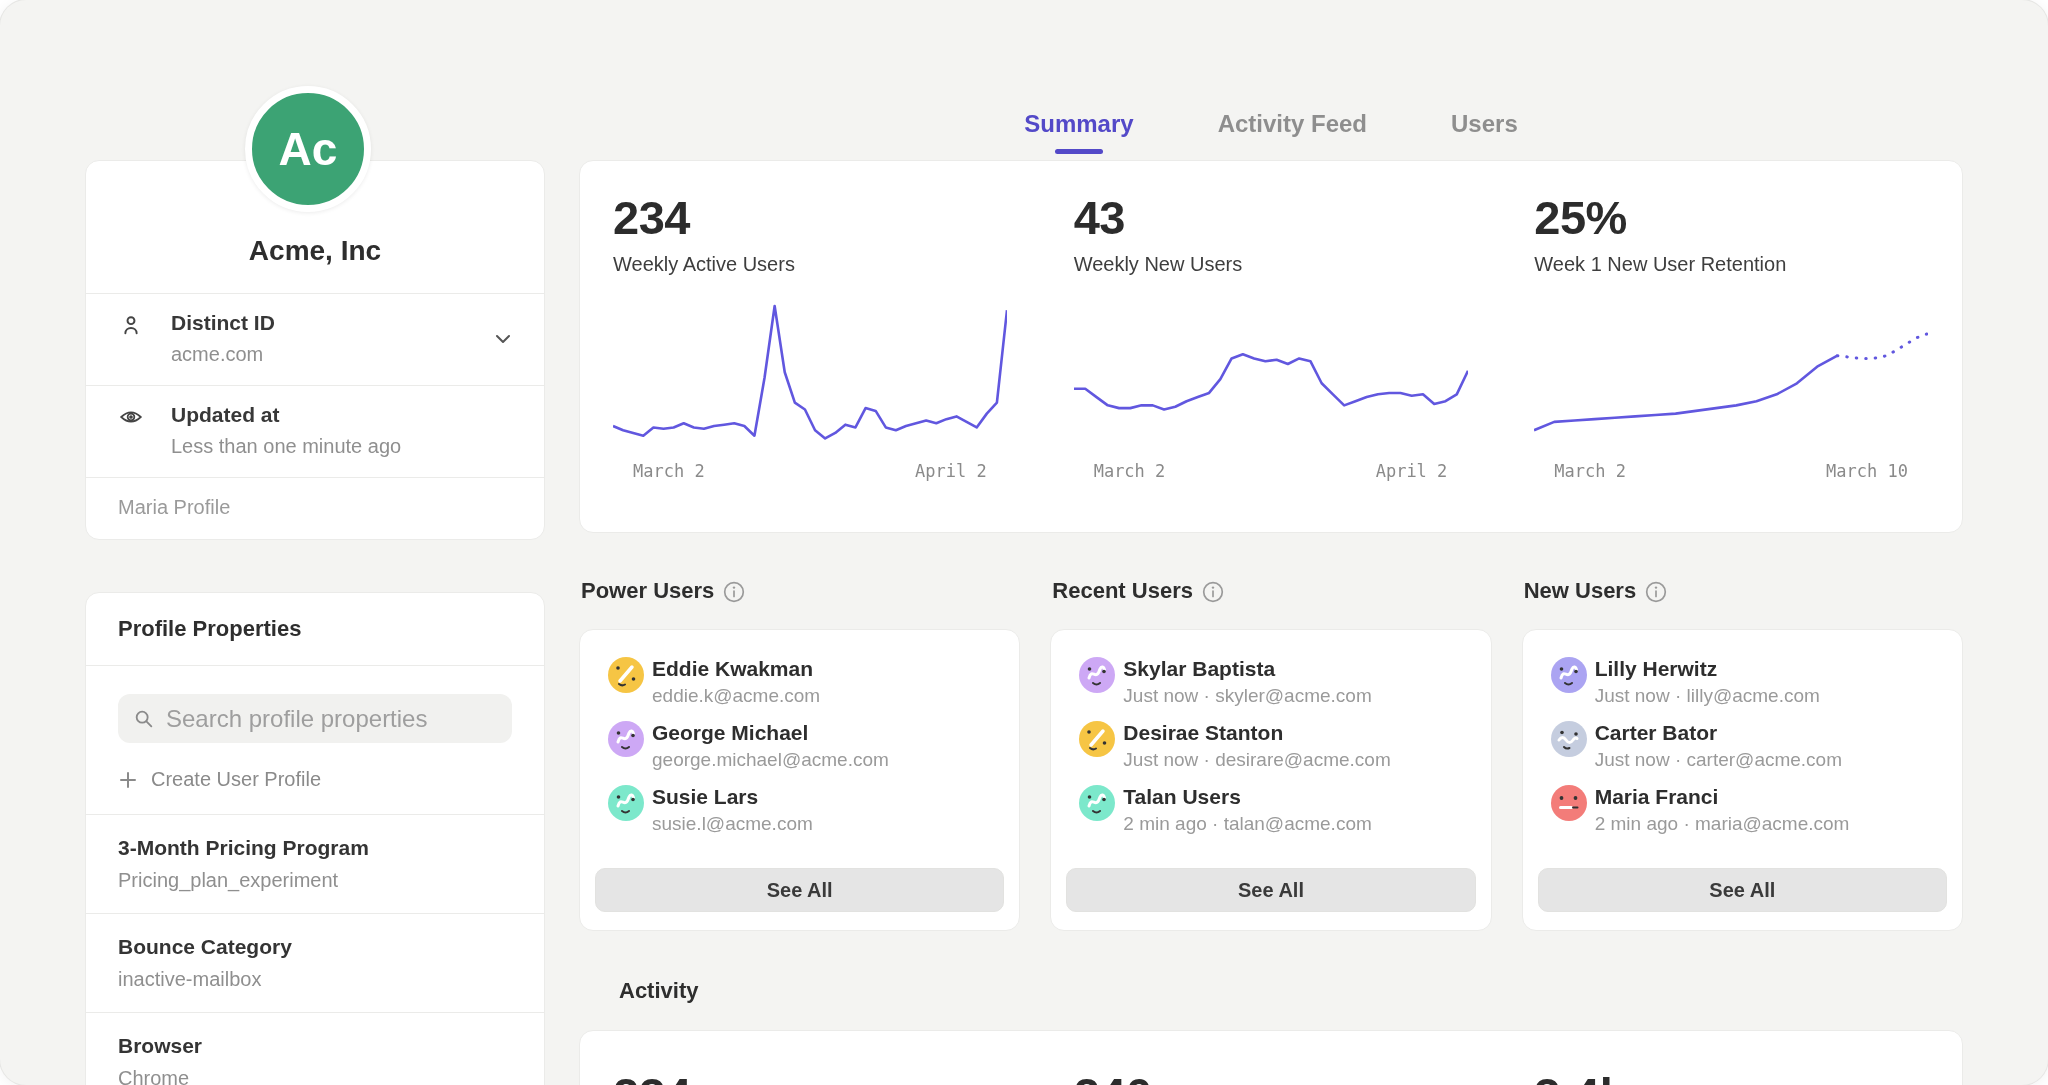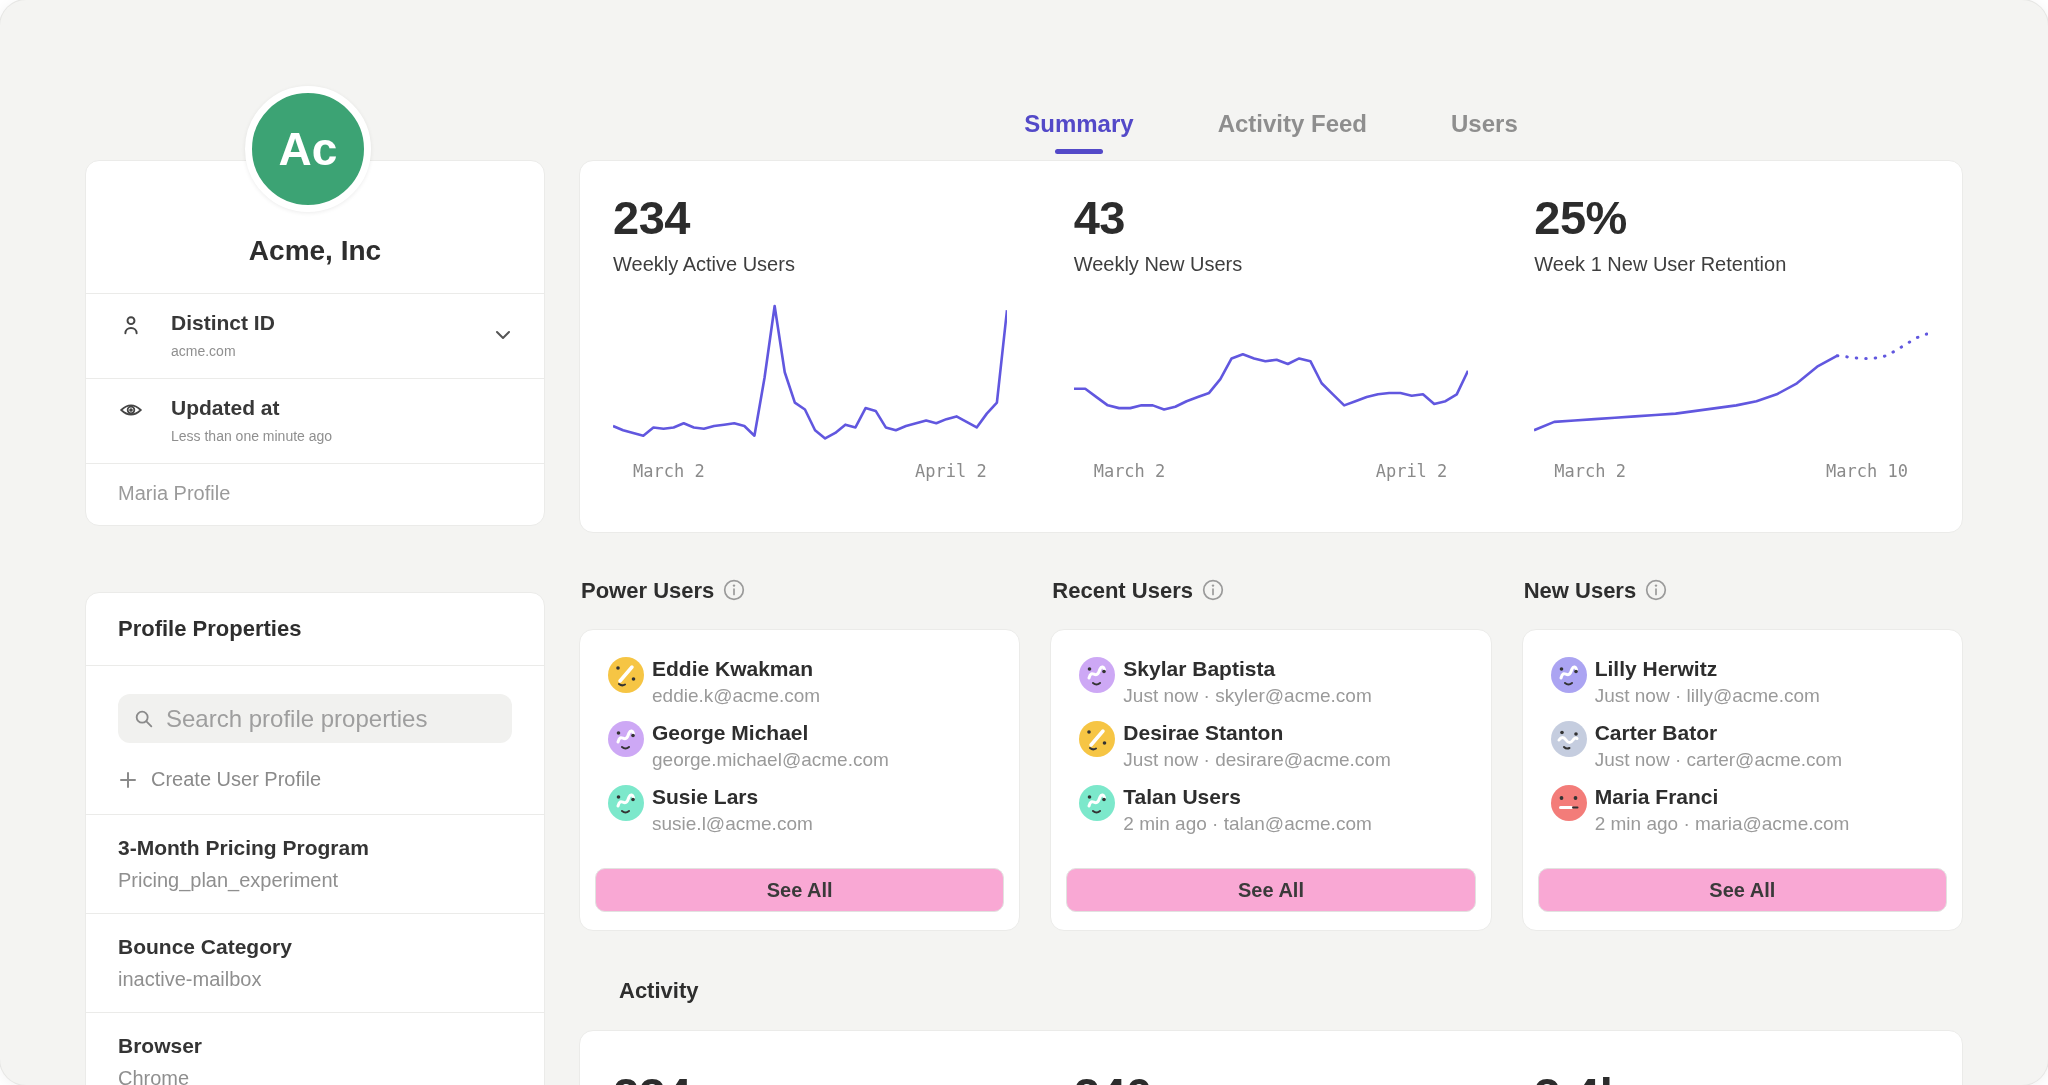--- a/index.html
+++ b/index.html
@@ -16,21 +16,21 @@
   #profile-card{position:absolute; left:85px; top:160px; width:460px;}
   .avatar-big{position:absolute; left:50%; margin-left:-70px; top:-75px; width:126px; height:126px;
               border-radius:50%; border:7px solid #fff; background:#3ca374; display:flex;
               align-items:center; justify-content:center; color:#fff; font-size:46px; font-weight:700;
               box-shadow:0 1px 4px rgba(0,0,0,.08);}
   .company-name{padding-top:74px; padding-bottom:26px; text-align:center; font-size:28px;
                 font-weight:700; color:var(--text-dark);}
   .row{display:flex; gap:25px; padding:17px 30px 19px 32px; border-top:1px solid var(--border);}
   .row-icon{width:28px; flex:none; padding-top:1px; color:#444;}
   .row-label{font-size:21px; font-weight:700; color:#383838;}
-  .row-value{font-size:14px; color:var(--text-gray); margin-top:8px;}
+  .row-value{font-size:20px; color:var(--text-gray); margin-top:8px;}
   .row .chevron{margin-left:auto; align-self:center; color:#555;}
   .delete-row{border-top:1px solid var(--border); padding:18px 32px 20px; color:#9a9a9a; font-size:20px; cursor:pointer;}
 
   #properties-card{position:absolute; left:85px; top:592px; width:460px; height:560px;}
   .props-title{padding:23px 32px; font-size:22px; font-weight:700; color:var(--text-dark);
                border-bottom:1px solid var(--border);}
   .search-wrap{margin:28px 32px 0; height:49px; background:#f1f1ef; border-radius:12px;
                display:flex; align-items:center; padding:0 15px; gap:11px; color:#8a8a8a;}
   .search-wrap input{border:none; background:transparent; outline:none; font-size:24px;
                      width:100%; color:#737373; font-family:"Liberation Sans",sans-serif;}
@@ -55,30 +55,30 @@
   .stat{padding:33px 18px 0 33px; overflow:hidden;}
   .stat-value{font-size:47px; font-weight:700; color:#2c2c2c; letter-spacing:-0.5px; line-height:1;}
   .stat-label{font-size:20px; color:var(--text-mid); margin-top:12px;}
   .spark{height:150px; margin:22px 16px 0 0;}
   .axis{display:flex; justify-content:space-between; font-family:"DejaVu Sans Mono",monospace;
         font-size:17px; color:#8a8a8a; margin:13px 36px 0 20px;}
 
   
   #lists{position:absolute; left:579px; top:578px; width:1384px; display:grid;
          grid-template-columns:1fr 1fr 1fr; gap:30px;}
-  .list-title{display:flex; align-items:flex-start; gap:8px; font-size:22px; font-weight:700;
+  .list-title{display:flex; align-items:flex-end; gap:8px; font-size:22px; font-weight:700;
               color:var(--text-dark); margin-bottom:25px; padding-left:2px;}
   .info{color:#9a9a9a; display:flex; cursor:pointer;}
   .user-card{height:302px; position:relative; padding:27px 28px;}
   .user-item{display:flex; gap:8px; margin-bottom:14px; align-items:flex-start; cursor:pointer;}
   .user-avatar{width:36px; height:36px; border-radius:50%; flex:none;}
   .user-name{font-size:21px; font-weight:700; color:var(--text-dark); line-height:1.15;}
   .user-meta{font-size:19px; color:#9a9a9a; margin-top:5px; line-height:1.1;}
   .see-all{position:absolute; left:15px; right:15px; bottom:18px; height:44px;
-           border:1px solid #e2e2e0; border-radius:10px; background:#f9a8d4; display:flex;
+           border:1px solid #e2e2e0; border-radius:10px; background:#e5e5e5; display:flex;
            align-items:center; justify-content:center; font-size:20px; font-weight:700;
            color:#3a3a3a; cursor:pointer;}
 
   
   #activity{position:absolute; left:579px; top:978px; width:1384px;}
   .activity-title{font-size:22px; font-weight:700; color:var(--text-dark); padding-left:2px;margin-left:38px;}
   .activity-card{margin-top:26px; height:140px; display:grid; grid-template-columns:1fr 1fr 1fr;
                  padding-top:40px;}
   .activity-num{padding-left:33px; font-size:47px; font-weight:700; color:#2c2c2c; line-height:1;}
 

